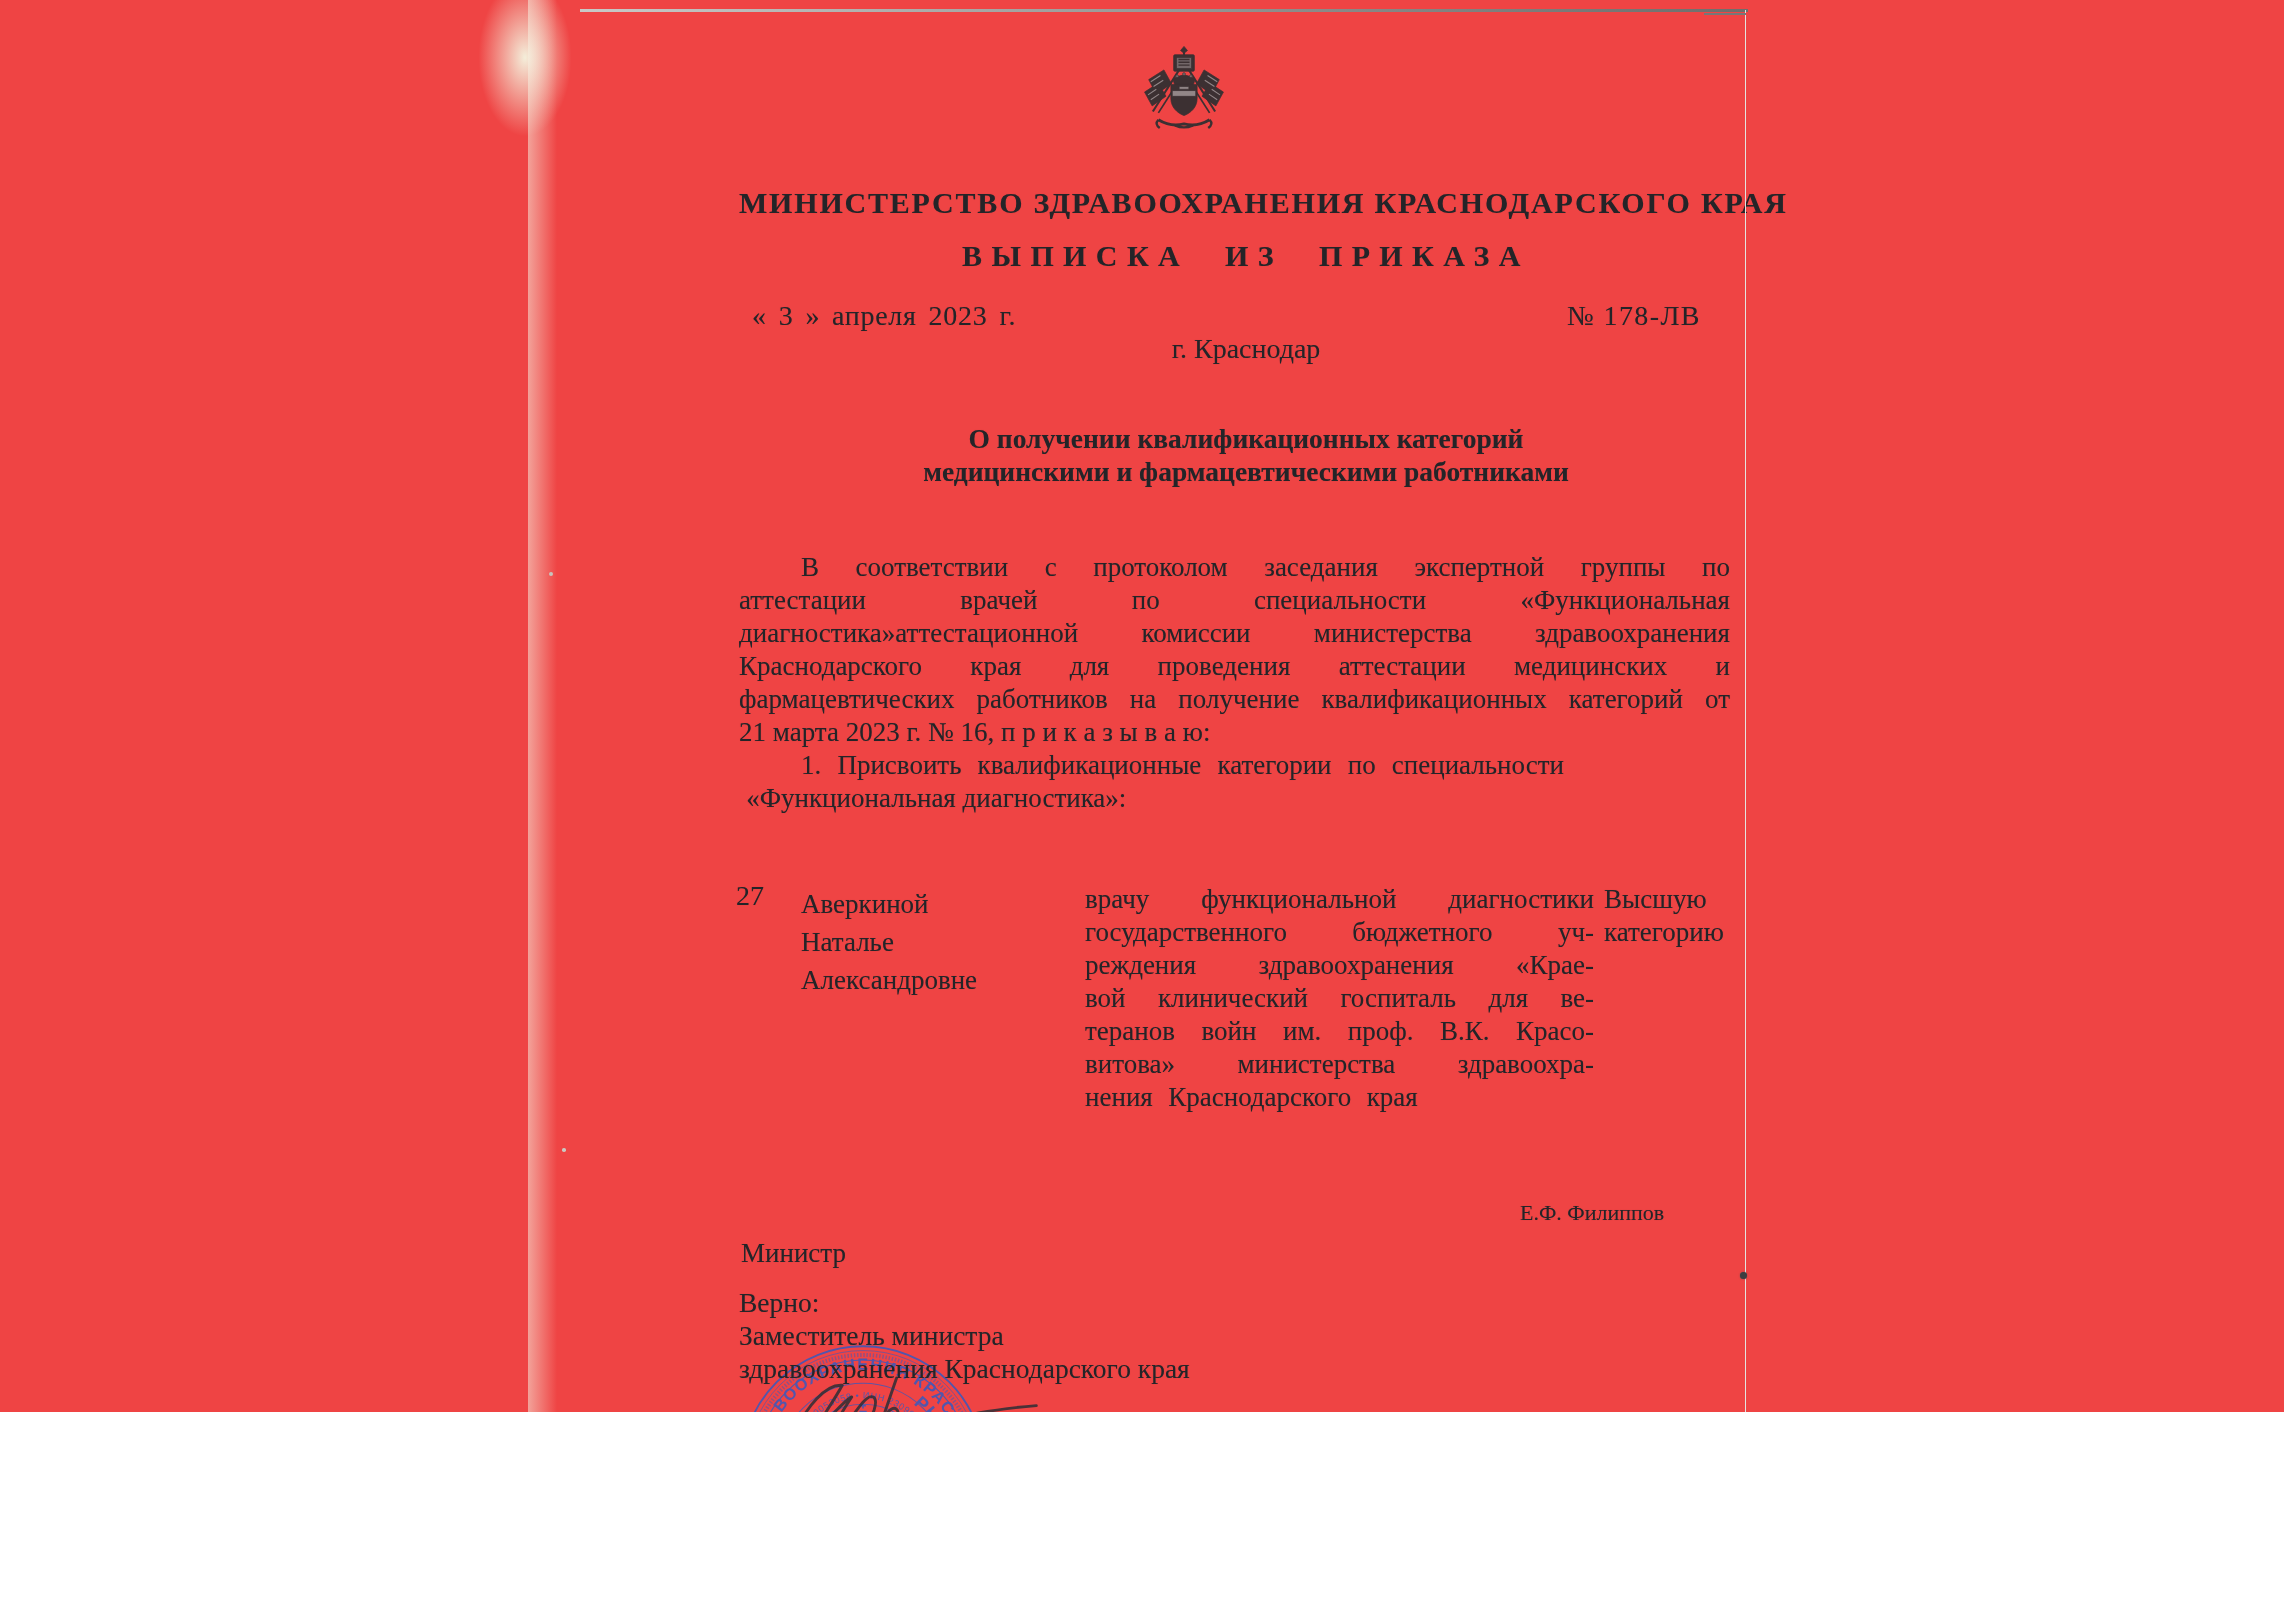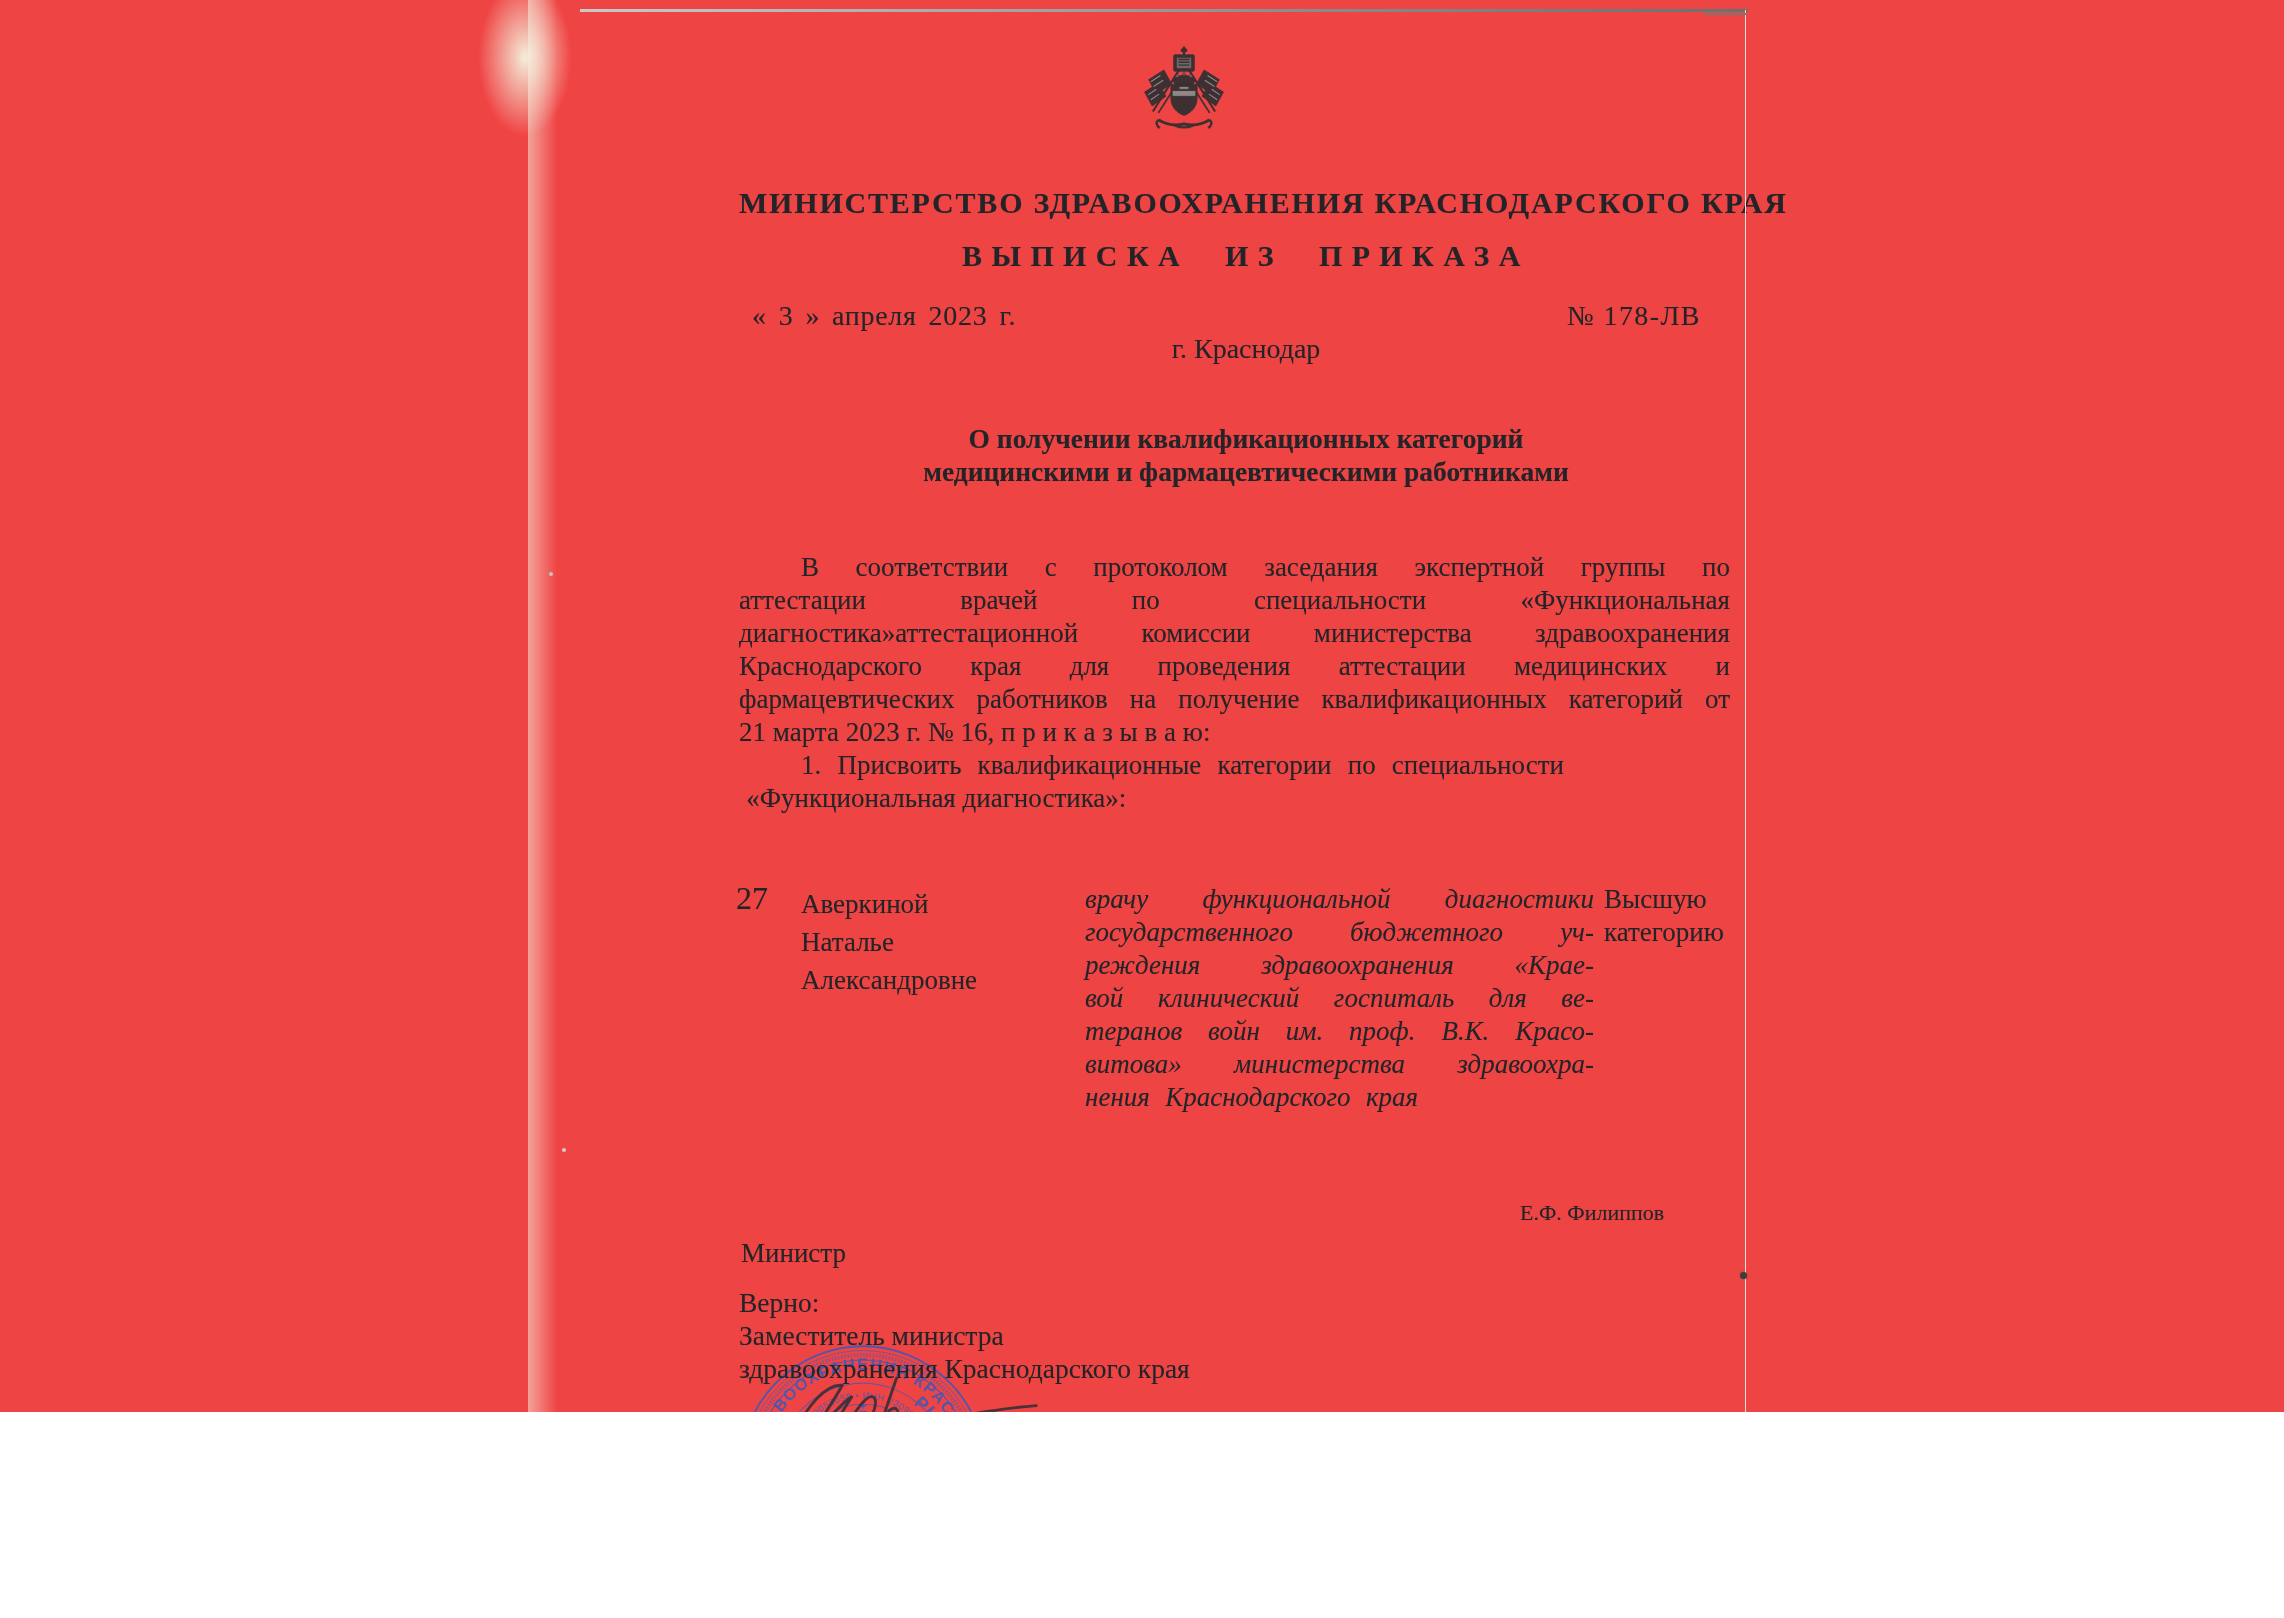--- a/index.html
+++ b/index.html
@@ -15,24 +15,24 @@
   .docnum{left:1567px;top:300px;font-size:28px;letter-spacing:1.4px;}
   .city{top:333px;font-size:28px;}
   .subj1{top:423px;font-size:27.5px;font-weight:bold;}
   .subj2{top:456px;font-size:27.5px;font-weight:bold;}
   .bodyblock{position:absolute;left:739px;top:551px;width:991px;font-size:27px;}
   .bl{position:relative;height:33px;line-height:33px;white-space:normal;
       text-align:justify;text-align-last:justify;text-shadow:0 0 0.7px rgba(60,60,60,.38);}
   .bl.indent{text-indent:62px;}
   .bl.noj{text-align:left;text-align-last:left;}
   .bl.sp{word-spacing:9.4px;}
-  .rowno{left:736px;top:880px;font-size:32px;}
+  .rowno{left:736px;top:880px;font-size:28px;}
   .namecol{position:absolute;left:801px;top:885px;font-size:27px;line-height:38px;}
   .namecol div{text-shadow:0 0 0.7px rgba(60,60,60,.38);}
-  .poscol{position:absolute;left:1085px;top:883px;width:509px;font-size:27px;font-style:italic;}
+  .poscol{position:absolute;left:1085px;top:883px;width:509px;font-size:27px;}
   .pl{height:33px;line-height:33px;white-space:normal;text-align:justify;text-align-last:justify;
       text-shadow:0 0 0.7px rgba(60,60,60,.38);}
   .pl.last{text-align:left;text-align-last:left;word-spacing:8.7px;}
   .catcol{position:absolute;left:1604px;top:883px;font-size:27px;line-height:33px;}
   .catcol div{text-shadow:0 0 0.7px rgba(60,60,60,.38);}
   .minister{left:741px;top:1202px;font-size:27px;margin-top:36px;}
   .ministername{left:1520px;top:1200px;font-size:22px;}
   .vernoblock{position:absolute;left:739px;top:1286px;font-size:27.5px;line-height:33px;z-index:5;}
   .vernoblock div{text-shadow:0 0 0.7px rgba(60,60,60,.38);}
   .deputyname{left:954px;top:1414px;font-size:28px;letter-spacing:0.7px;z-index:6;}

